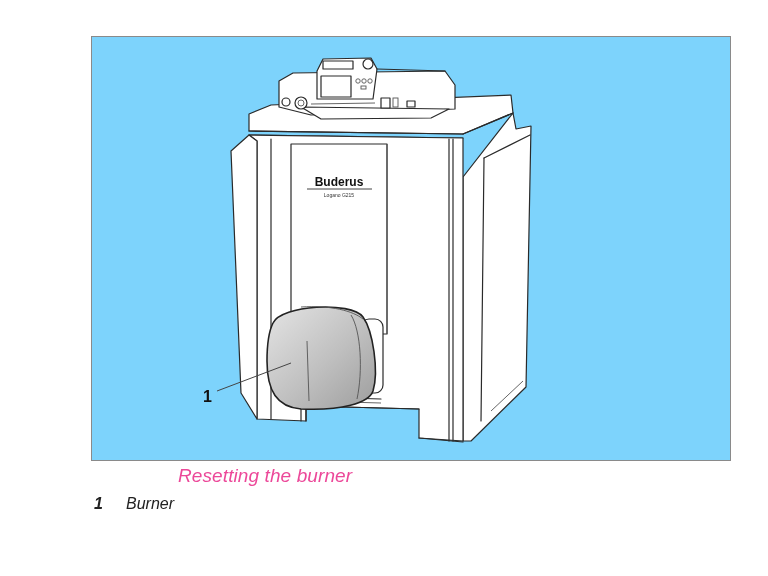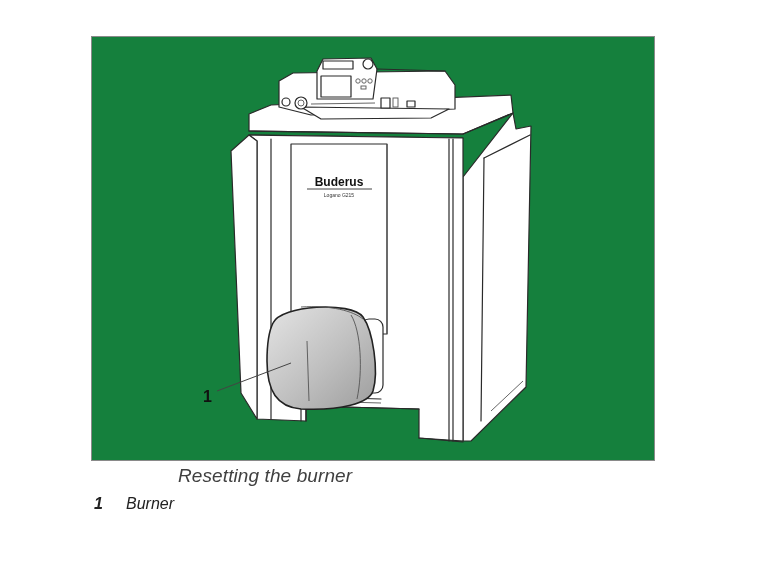--- a/index.html
+++ b/index.html
@@ -1,22 +1,22 @@
 <!DOCTYPE html>
 <html><head>
   <meta charset="utf-8">
   <style>
     html, body { margin: 0; padding: 0; background: #ffffff; }
     body { width: 768px; height: 576px; position: relative; overflow: hidden;
            font-family: "Liberation Sans", sans-serif; color: #111; }
-    .figure-frame { position: absolute; left: 91px; top: 36px; width: 564px; height: 425px;
-                    border: 1.5px solid #8a8a8a; box-sizing: border-box; background: #15803d; }
+    .figure-frame { position: absolute; left: 91px; top: 36px; width: 640px; height: 425px;
+                    border: 1.5px solid #8a8a8a; box-sizing: border-box; background: #7dd3fc; }
     .figure-frame svg { position: absolute; left: -91px; top: -36px; }
     .caption { position: absolute; left: 178px; top: 465px; font-size: 19px; font-style: italic;
-               color: #404040; letter-spacing: 0.1px; }
+               color: #ec4899; letter-spacing: 0.1px; }
     .legend { position: absolute; left: 94px; top: 495px; font-size: 16px; color: #222; }
     .legend .num { font-weight: bold; font-style: italic; display: inline-block; width: 32px; }
     .legend .txt { font-style: italic; }
     .ln { fill: none; stroke: #2a2a2a; stroke-width: 1.2; stroke-linejoin: round; stroke-linecap: round; }
     .lt { fill: none; stroke: #555; stroke-width: 0.9; }
     .face { fill: #ffffff; stroke: #2a2a2a; stroke-width: 1.2; stroke-linejoin: round; }
   </style>
 </head>
 <body>
 

